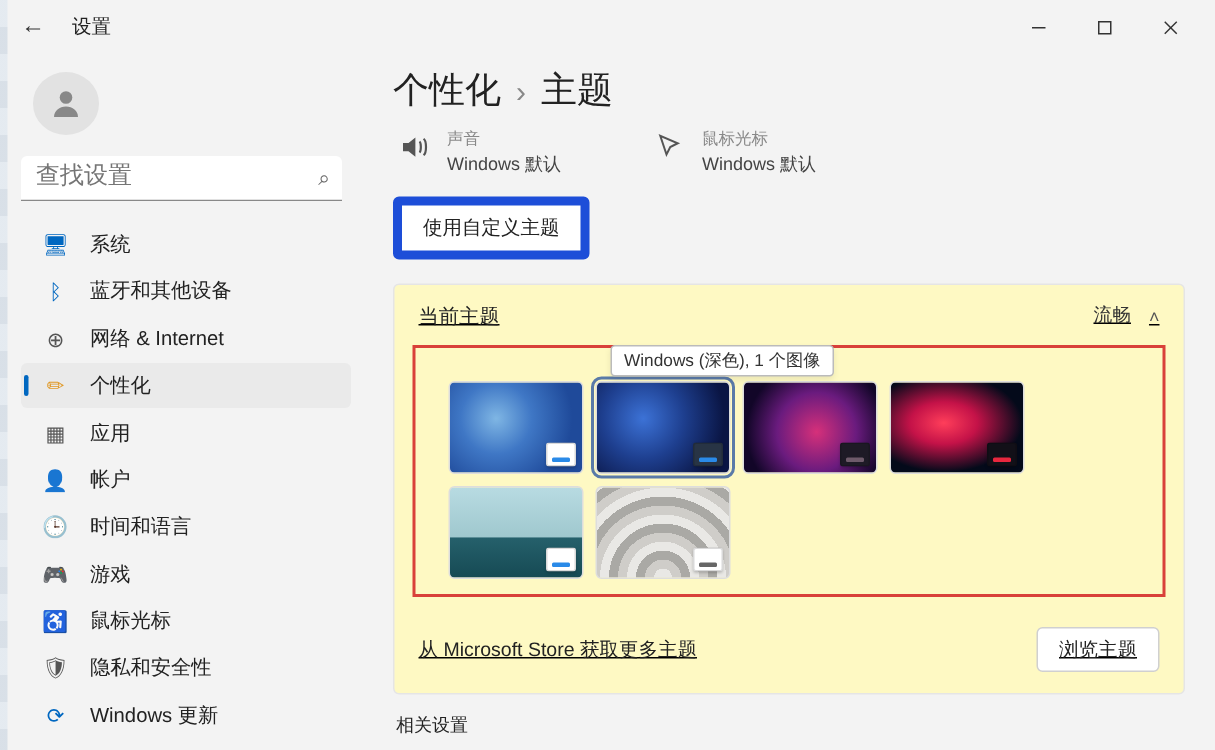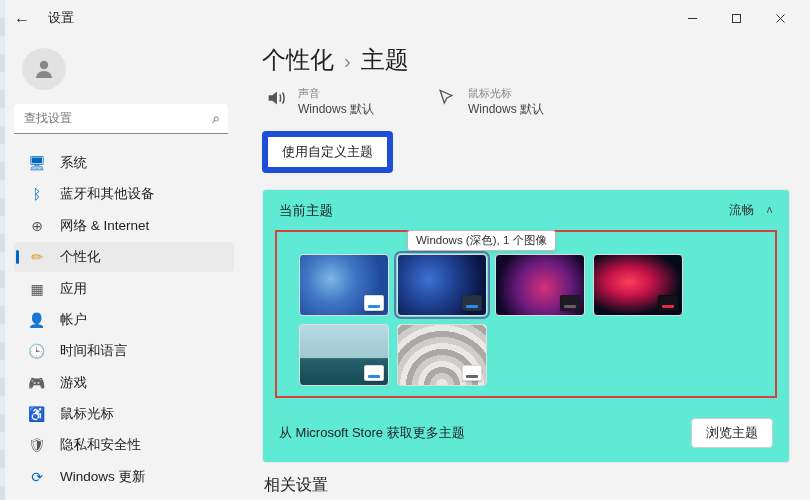--- a/index.html
+++ b/index.html
@@ -8,37 +8,37 @@
   .titlebar .back { width: 28px; height: 28px; display: flex; align-items: center; justify-content: center; font-size: 16px; color: #333; border-radius: 4px; }
   .titlebar .title { margin-left: 12px; font-size: 13px; color: #222; }
   .titlebar .winbtns { margin-left: auto; display: flex; }
   .titlebar .winbtn { width: 44px; height: 30px; display: flex; align-items: center; justify-content: center; font-size: 12px; color: #333; }
   .winbtn svg { width: 11px; height: 11px; }
   .layout { display: flex; height: calc(100% - 36px); }
   .sidebar { width: 240px; padding: 8px 6px 8px 14px; display: flex; flex-direction: column; overflow: hidden; }
   .avatar { width: 44px; height: 44px; border-radius: 50%; background: #e2e2e2; display: flex; align-items: center; justify-content: center; margin: 4px 0 14px 8px; }
   .avatar svg { width: 24px; height: 24px; fill: #888; }
   .search { position: relative; margin: 0 6px 14px 0; }
-  .search input { width: 100%; height: 30px; border: none; border-bottom: 1.5px solid #888; background: #fff; border-radius: 4px 4px 0 0; padding: 0 30px 0 10px; font-size: 12px; outline: none; font-family: Liberation Serif, serif; }
+  .search input { width: 100%; height: 30px; border: none; border-bottom: 1.5px solid #888; background: #fff; border-radius: 4px 4px 0 0; padding: 0 30px 0 10px; font-size: 16px; outline: none; font-family: Liberation Serif, serif; }
   .search .sicon { position: absolute; right: 8px; top: 6px; color: #666; font-size: 14px; }
   .nav { display: flex; flex-direction: column; gap: 1px; overflow-y: auto; }
   .nav-item { display: flex; align-items: center; height: 32px; padding: 0 10px 0 14px; border-radius: 4px; font-size: 13.5px; color: #222; position: relative; cursor: default; }
   .nav-item.active { background: #eaeaea; }
   .nav-item.active::before { content:""; position:absolute; left:2px; top:8px; bottom:8px; width:3px; background:#0067c0; border-radius:2px; }
   .nav-item .nicon { width: 18px; height: 18px; margin-right: 14px; display: flex; align-items: center; justify-content: center; font-size: 14px; }
   .content { flex: 1; padding: 8px 20px 0 22px; overflow-y: auto; }
   .breadcrumb { font-size: 24px; color: #222; display: flex; align-items: baseline; gap: 10px; margin-bottom: 10px; }
   .breadcrumb .sep { color: #888; font-size: 20px; }
   .settings-row { display: flex; gap: 60px; margin: 6px 0 14px 2px; }
   .setting-item { display: flex; align-items: flex-start; gap: 10px; }
   .setting-item .sicon2 { width: 24px; height: 24px; display:flex; align-items:center; justify-content:center; color:#555; }
   .setting-item .slabel { font-size: 12px; color: #444; line-height: 1.35; }
   .setting-item .slabel .top { color: #888; font-size: 11px; display:block; }
   .btn-outline { display: inline-block; background: #fff; border: 6px solid #1d4ed8; border-radius: 4px; padding: 6px 14px; font-size: 13px; color: #222; margin-bottom: 16px; }
-  .card { background: #5eead4; border: 1px solid #e5e5e5; border-radius: 4px; padding: 12px 16px 14px 16px; margin-bottom: 12px; }
+  .card { background: #fef9c3; border: 1px solid #e5e5e5; border-radius: 4px; padding: 12px 16px 14px 16px; margin-bottom: 12px; text-decoration: underline; }
   .card-head { display: flex; align-items: flex-start; }
   .card-head .cht { font-size: 13.5px; color: #222; }
   .card-head .chd { font-size: 11.5px; color: #777; margin-top: 2px; }
   .card-head .right { margin-left: auto; display: flex; align-items: center; gap: 12px; font-size: 12.5px; color: #333; }
   .chevron { font-size: 12px; color: #555; }
   .theme-grid-wrap { border: 2px solid #d9413a; margin: 10px -4px 0 -4px; padding: 6px 22px 10px 22px; position: relative; }
   .tooltip { position: absolute; top: -2px; left: 130px; background: #fff; border: 1px solid #bbb; border-radius: 3px; padding: 2px 8px; font-size: 11.5px; color: #333; z-index: 5; box-shadow: 0 2px 4px rgba(0,0,0,0.08); }
   .theme-grid { display: flex; flex-wrap: wrap; gap: 8px; margin-top: 16px; }
   .theme-thumb { width: 90px; height: 62px; border-radius: 4px; position: relative; overflow: hidden; border: 1px solid #ddd; }
   .theme-thumb.selected { outline: 2px solid #5a7aa8; outline-offset: 1px; }
@@ -54,21 +54,21 @@
   .glow .mini::after { background:#6e5a6a; }
   .motion { background: radial-gradient(ellipse at 40% 45%, #ff3e5a 0%, #c41248 30%, #040a1a 70%); }
   .motion .mini { background:#121018; }
   .motion .mini::after { background:#e8273e; }
   .sunrise { background: linear-gradient(180deg, #b8dbe2 0%, #9fc8ce 55%, #25606b 56%, #164a54 100%); }
   .sunrise .mini::after { background:#2a8ae8; }
   .flow { background: repeating-radial-gradient(circle at 50% 100%, #e9e8e5 0 6px, #cfcdc9 6px 12px, #aaa9a5 12px 18px); }
   .flow .mini::after { background:#666; }
   .store-row { display: flex; align-items: center; margin-top: 20px; font-size: 13px; color: #222; }
   .btn-browse { margin-left: auto; background: #fff; border: 1px solid #d0d0d0; border-radius: 4px; padding: 5px 14px; font-size: 13px; }
-  .section-h { font-size: 16px; color: #222; margin: 6px 0 40px 2px; }
+  .section-h { font-size: 12px; color: #222; margin: 6px 0 40px 2px; }
   .left-edge { position:absolute; left:0; top:0; bottom:0; width:5px; background: repeating-linear-gradient(180deg,#dbe5ef 0 18px,#c7d3e0 18px 36px); opacity:.6; }
 
   
   .ic-blue { color:#0067c0; }
   .ic-orange { color:#e09a2a; }
   .ic-teal { color:#3a8a98; }
   .ic-gray { color:#555; }
 </style>
 </head>
 <body>

